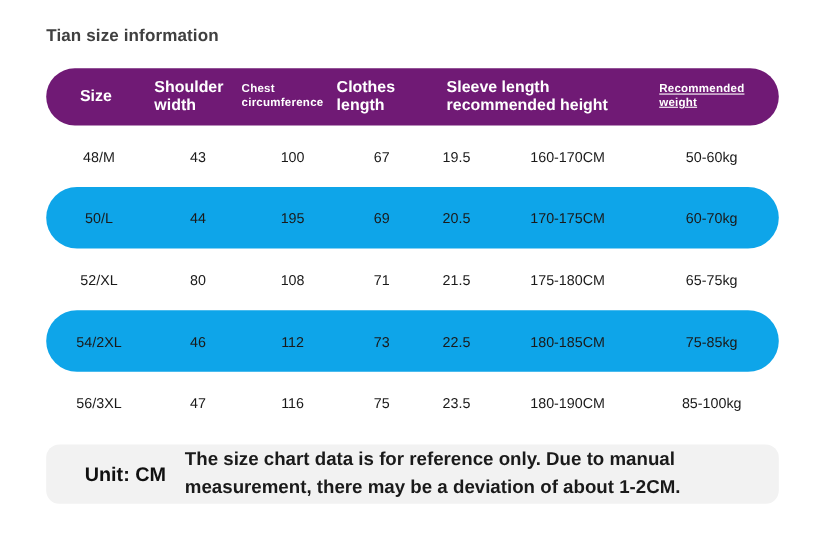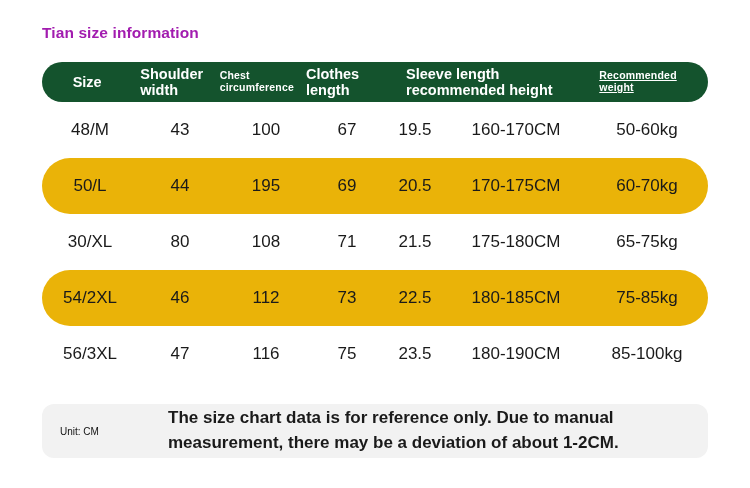--- a/index.html
+++ b/index.html
@@ -17,64 +17,64 @@
     width: 750px;
     height: 488px;
     background: #ffffff;
   }
   .title {
     position: absolute;
     left: 42px;
     top: 24px;
     font-size: 15.5px;
     font-weight: bold;
-    color: #a21caf;
+    color: #404040;
     letter-spacing: 0.1px;
   }
   .table-wrap {
     position: absolute;
     left: 42px;
     top: 62px;
     width: 666px;
   }
 
   .row {
     display: flex;
     align-items: center;
     width: 666px;
   }
 
   
   .row.header {
-    height: 40px;
-    background: #14532d;
+    height: 52px;
+    background: #701a75;
     border-radius: 26px;
     color: #ffffff;
     align-items: center;
   }
   .row.header .cell {
     color: #ffffff;
     font-weight: bold;
     font-size: 14.5px;
     line-height: 1.12;
   }
   .row.header .cell.small {
     font-size: 10.5px;
     font-weight: bold;
     letter-spacing: 0.2px;
   }
 
   
   .row.data {
     height: 56px;
-    font-size: 17px;
+    font-size: 13px;
     color: #1a1a1a;
   }
   .row.data.shaded {
-    background: #eab308;
+    background: #0ea5e9;
     border-radius: 28px;
   }
 
   .cell {
     padding: 0 4px;
     white-space: pre-line;
   }
 
   
   .c0 { width: 96px; text-align: center; }
@@ -106,25 +106,26 @@
     top: 404px;
     width: 666px;
     height: 54px;
     background: #f2f2f2;
     border-radius: 12px;
     display: flex;
     align-items: center;
     padding: 0 18px;
   }
   .footer .unit {
-    font-size: 10px;
-    font-weight: normal;
+    font-size: 18px;
+    font-weight: bold;
     color: #111111;
     width: 108px;
     flex: 0 0 108px;
+    text-align: center;
   }
   .footer .note {
     font-size: 17px;
     font-weight: bold;
     color: #1a1a1a;
     line-height: 1.45;
   }
 </style>
 </head>
 <body>
@@ -163,21 +164,21 @@
       <div class="cell c0">50/L</div>
       <div class="cell c1">44</div>
       <div class="cell c2">195</div>
       <div class="cell c3">69</div>
       <div class="cell sleeve-val">20.5</div>
       <div class="cell height-val">170-175CM</div>
       <div class="cell c6">60-70kg</div>
     </div>
 
     <div class="row data">
-      <div class="cell c0">30/XL</div>
+      <div class="cell c0">52/XL</div>
       <div class="cell c1">80</div>
       <div class="cell c2">108</div>
       <div class="cell c3">71</div>
       <div class="cell sleeve-val">21.5</div>
       <div class="cell height-val">175-180CM</div>
       <div class="cell c6">65-75kg</div>
     </div>
 
     <div class="row data shaded">
       <div class="cell c0">54/2XL</div>

